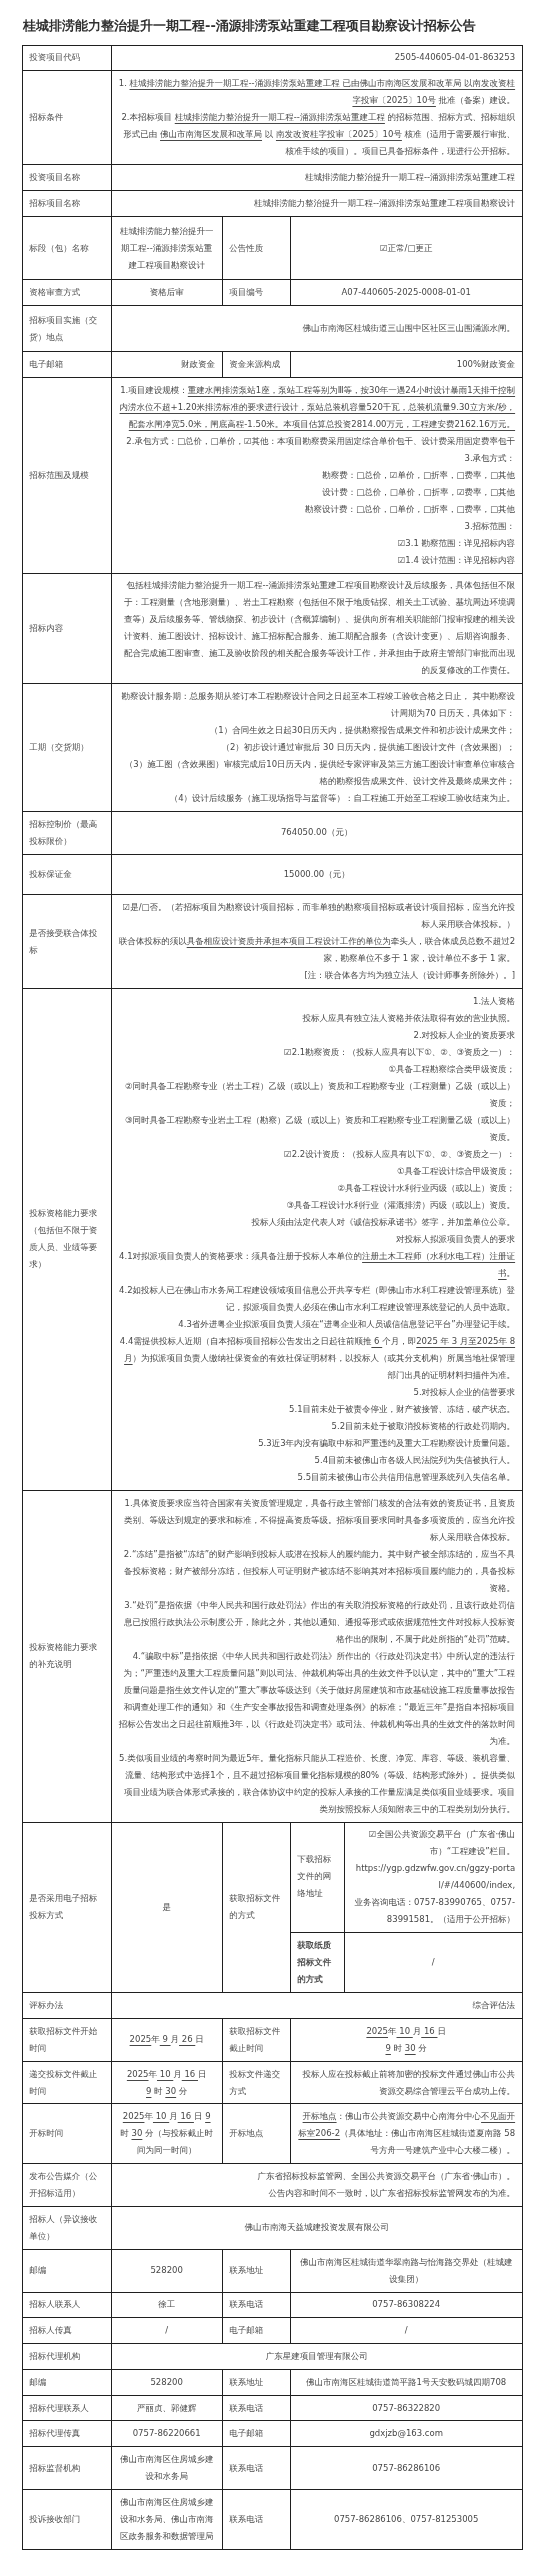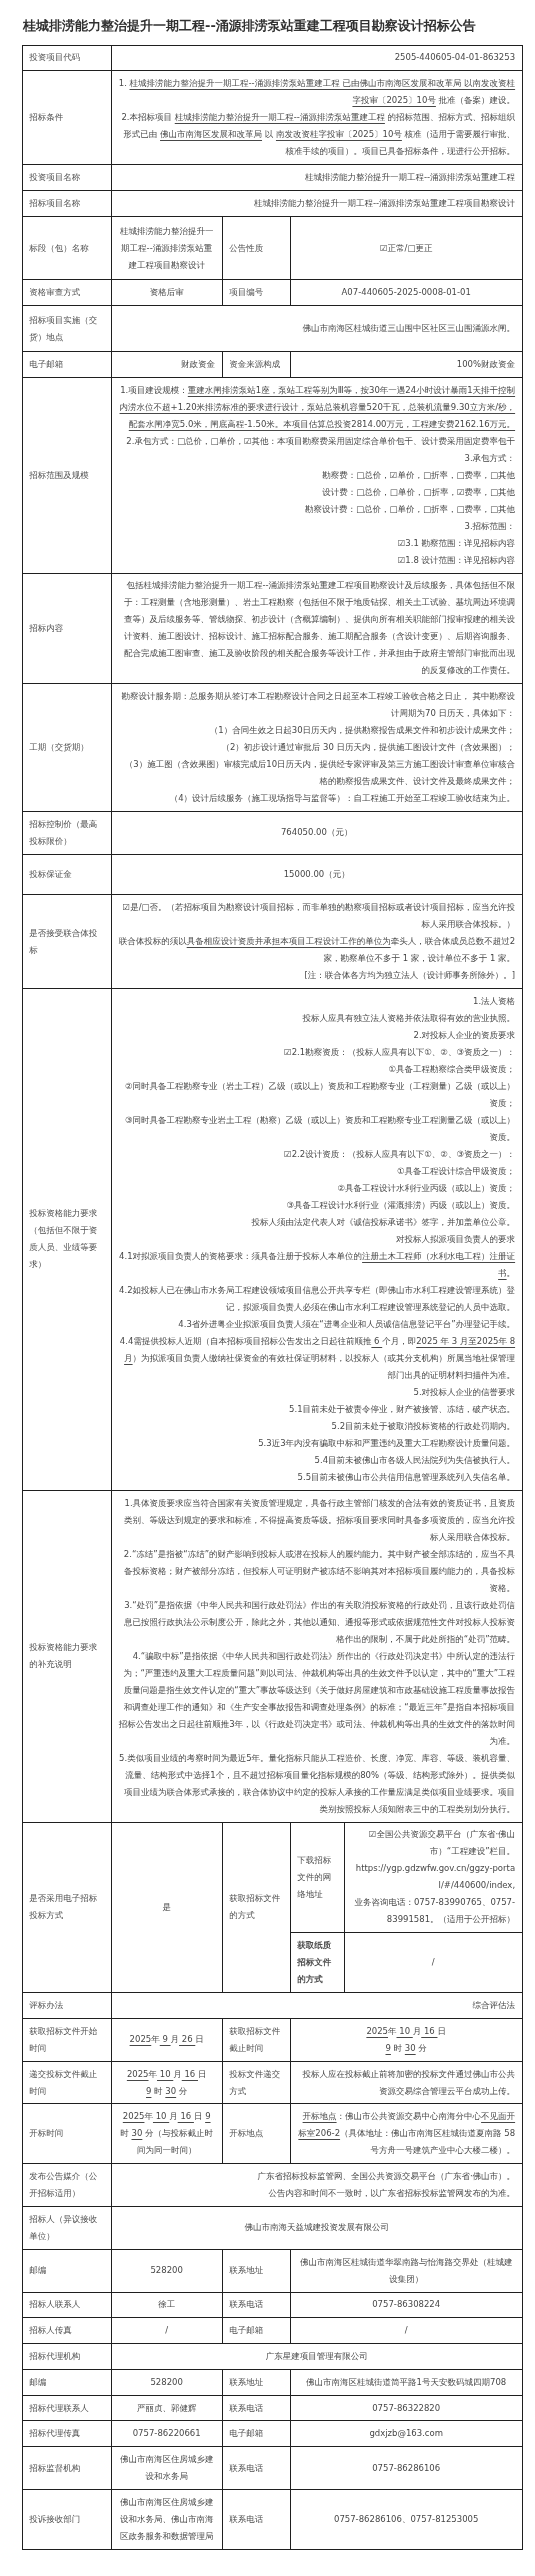--- a/index.html
+++ b/index.html
@@ -128,21 +128,21 @@
           <td class="label">招标范围及规模</td>
           <td class="val leftal" colspan="4">
             <div class="para">1.项目建设规模：<span class="u">重建水闸排涝泵站1座，泵站工程等别为Ⅲ等，按30年一遇24小时设计暴雨1天排干控制内涝水位不超+1.20米排涝标准的要求进行设计，泵站总装机容量520千瓦，总装机流量9.30立方米/秒，配套水闸净宽5.0米，闸底高程-1.50米。本项目估算总投资2814.00万元，工程建安费2162.16万元。</span></div>
             <div class="para">2.承包方式：□总价，□单价，☑其他：本项目勘察费采用固定综合单价包干、设计费采用固定费率包干</div>
             <div class="para">3.承包方式：</div>
             <div class="para">勘察费：□总价，☑单价，□折率，□费率，□其他</div>
             <div class="para">设计费：□总价，□单价，□折率，☑费率，□其他</div>
             <div class="para">勘察设计费：□总价，□单价，□折率，□费率，□其他</div>
             <div class="para">3.招标范围：</div>
             <div class="para">☑3.1 勘察范围：详见招标内容</div>
-            <div class="para">☑1.8 设计范围：详见招标内容</div>
+            <div class="para">☑1.4 设计范围：详见招标内容</div>
           </td>
         </tr>
         <tr>
           <td class="label">招标内容</td>
           <td class="val leftal" colspan="4">
             <div class="para">包括桂城排涝能力整治提升一期工程--涌源排涝泵站重建工程项目勘察设计及后续服务，具体包括但不限于：工程测量（含地形测量）、岩土工程勘察（包括但不限于地质钻探、相关土工试验、基坑周边环境调查等）及后续服务等、管线物探、初步设计（含概算编制）、提供向所有相关职能部门报审报建的相关设计资料、施工图设计、招标设计、施工招标配合服务、施工期配合服务（含设计变更）、后期咨询服务、配合完成施工图审查、施工及验收阶段的相关配合服务等设计工作，并承担由于政府主管部门审批而出现的反复修改的工作责任。</div>
           </td>
         </tr>
         <tr>
           <td class="label">工期（交货期）</td>
@@ -211,21 +211,21 @@
             <div class="para">4.“骗取中标”是指依据《中华人民共和国行政处罚法》所作出的《行政处罚决定书》中所认定的违法行为；“严重违约及重大工程质量问题”则以司法、仲裁机构等出具的生效文件予以认定，其中的“重大”工程质量问题是指生效文件认定的“重大”事故等级达到《关于做好房屋建筑和市政基础设施工程质量事故报告和调查处理工作的通知》和《生产安全事故报告和调查处理条例》的标准；“最近三年”是指自本招标项目招标公告发出之日起往前顺推3年，以《行政处罚决定书》或司法、仲裁机构等出具的生效文件的落款时间为准。</div>
             <div class="para">5.类似项目业绩的考察时间为最近5年。量化指标只能从工程造价、长度、净宽、库容、等级、装机容量、流量、结构形式中选择1个，且不超过招标项目量化指标规模的80%（等级、结构形式除外）。提供类似项目业绩为联合体形式承接的，联合体协议中约定的投标人承接的工作量应满足类似项目业绩要求。项目类别按照投标人须知附表三中的工程类别划分执行。</div>
           </td>
         </tr>
         <tr>
           <td class="label" rowspan="2">是否采用电子招标投标方式</td>
           <td class="val center" rowspan="2">
             <div class="para">是</div>
           </td>
           <td class="label" rowspan="2">获取招标文件的方式</td>
-          <td class="label" style="height: 85px;">下载招标文件的网络地址</td>
+          <td class="label" style="height: 85px; font-family: Liberation Mono, monospace;">下载招标文件的网络地址</td>
           <td class="val leftal">
             <div class="para">☑全国公共资源交易平台（广东省·佛山市）“工程建设”栏目。</div>
             <div class="para">https://ygp.gdzwfw.gov.cn/ggzy-portal/#/440600/index,</div>
             <div class="para">业务咨询电话：0757-83990765、0757-83991581。（适用于公开招标）</div>
           </td>
         </tr>
         <tr>
           <td class="label" style="height: 37px; font-weight: bold;">获取纸质招标文件的方式</td>
           <td class="val center">
             <div class="para">/</div>

